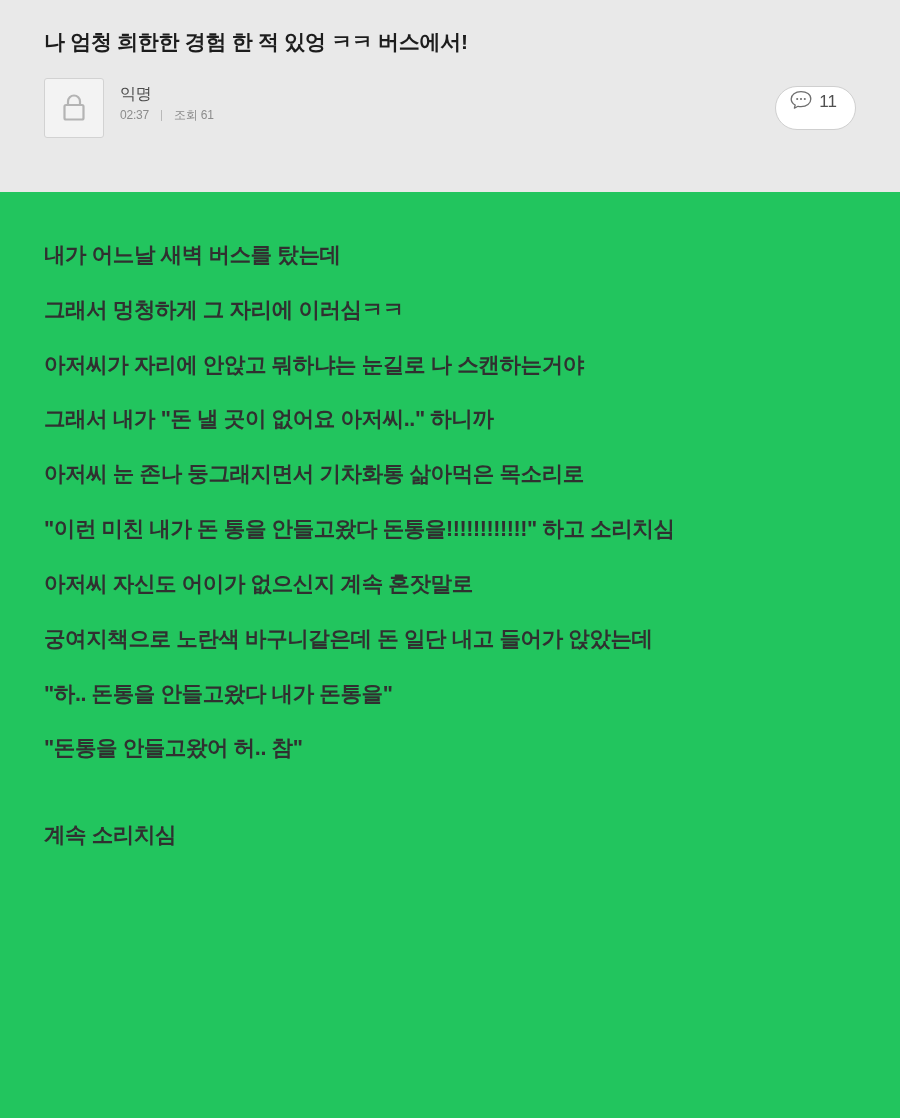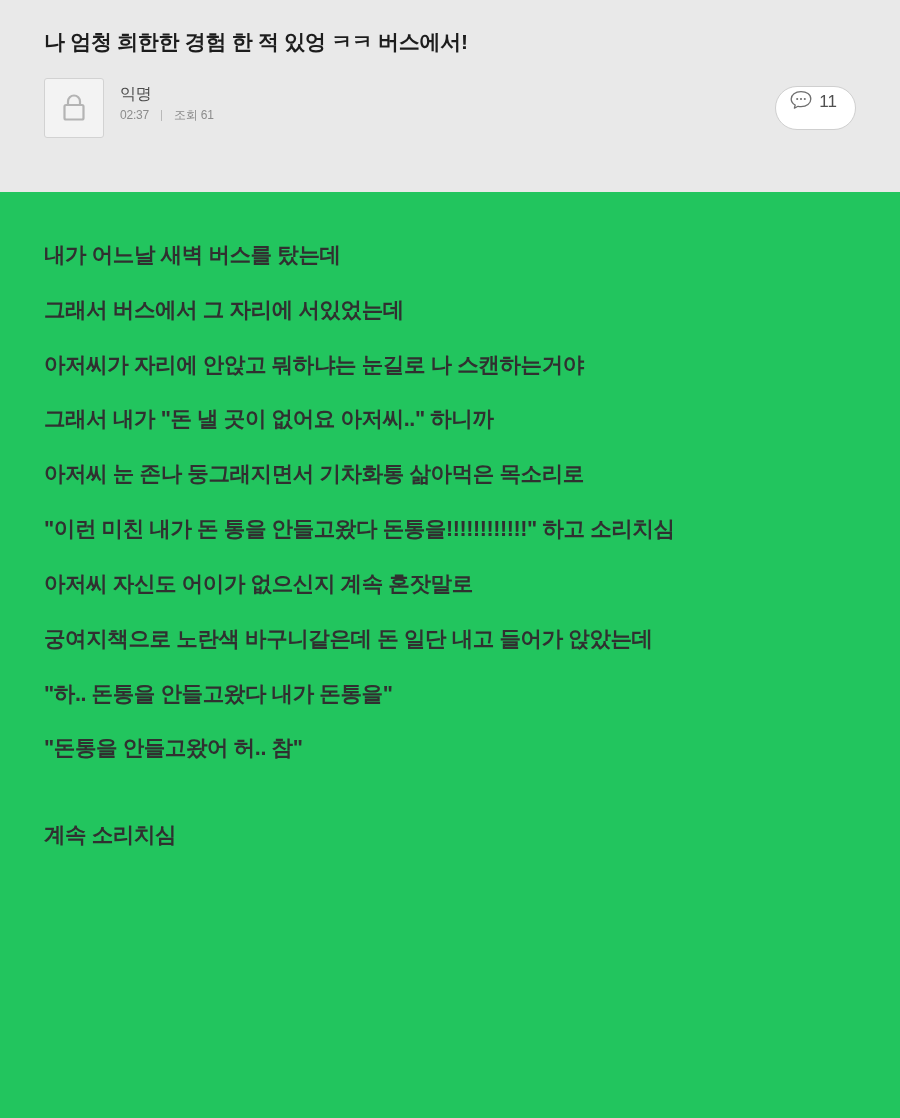--- a/index.html
+++ b/index.html
@@ -170,21 +170,21 @@
           </svg>
         </span>
         <span class="count">11</span>
       </div>
 
     </div>
   </div>
 
   <div class="post-body">
     <p class="para">내가 어느날 새벽 버스를 탔는데</p>
-    <p class="para">그래서 버스에서 그 자리에 서있었는데</p>
+    <p class="para">그래서 멍청하게 그 자리에 이러심ㅋㅋ</p>
     <p class="para">아저씨가 자리에 안앉고 뭐하냐는 눈길로 나 스캔하는거야</p>
     <p class="para">그래서 내가 "돈 낼 곳이 없어요 아저씨.." 하니까</p>
     <p class="para">아저씨 눈 존나 둥그래지면서 기차화통 삶아먹은 목소리로</p>
     <p class="para">"이런 미친 내가 돈 통을 안들고왔다 돈통을!!!!!!!!!!!!" 하고 소리치심</p>
     <p class="para">아저씨 자신도 어이가 없으신지 계속 혼잣말로</p>
     <p class="para">궁여지책으로 노란색 바구니같은데 돈 일단 내고 들어가 앉았는데</p>
     <p class="para">"하.. 돈통을 안들고왔다 내가 돈통을"</p>
     <p class="para">"돈통을 안들고왔어 허.. 참"</p>
     <p class="para spacer-before">계속 소리치심</p>
   </div>

